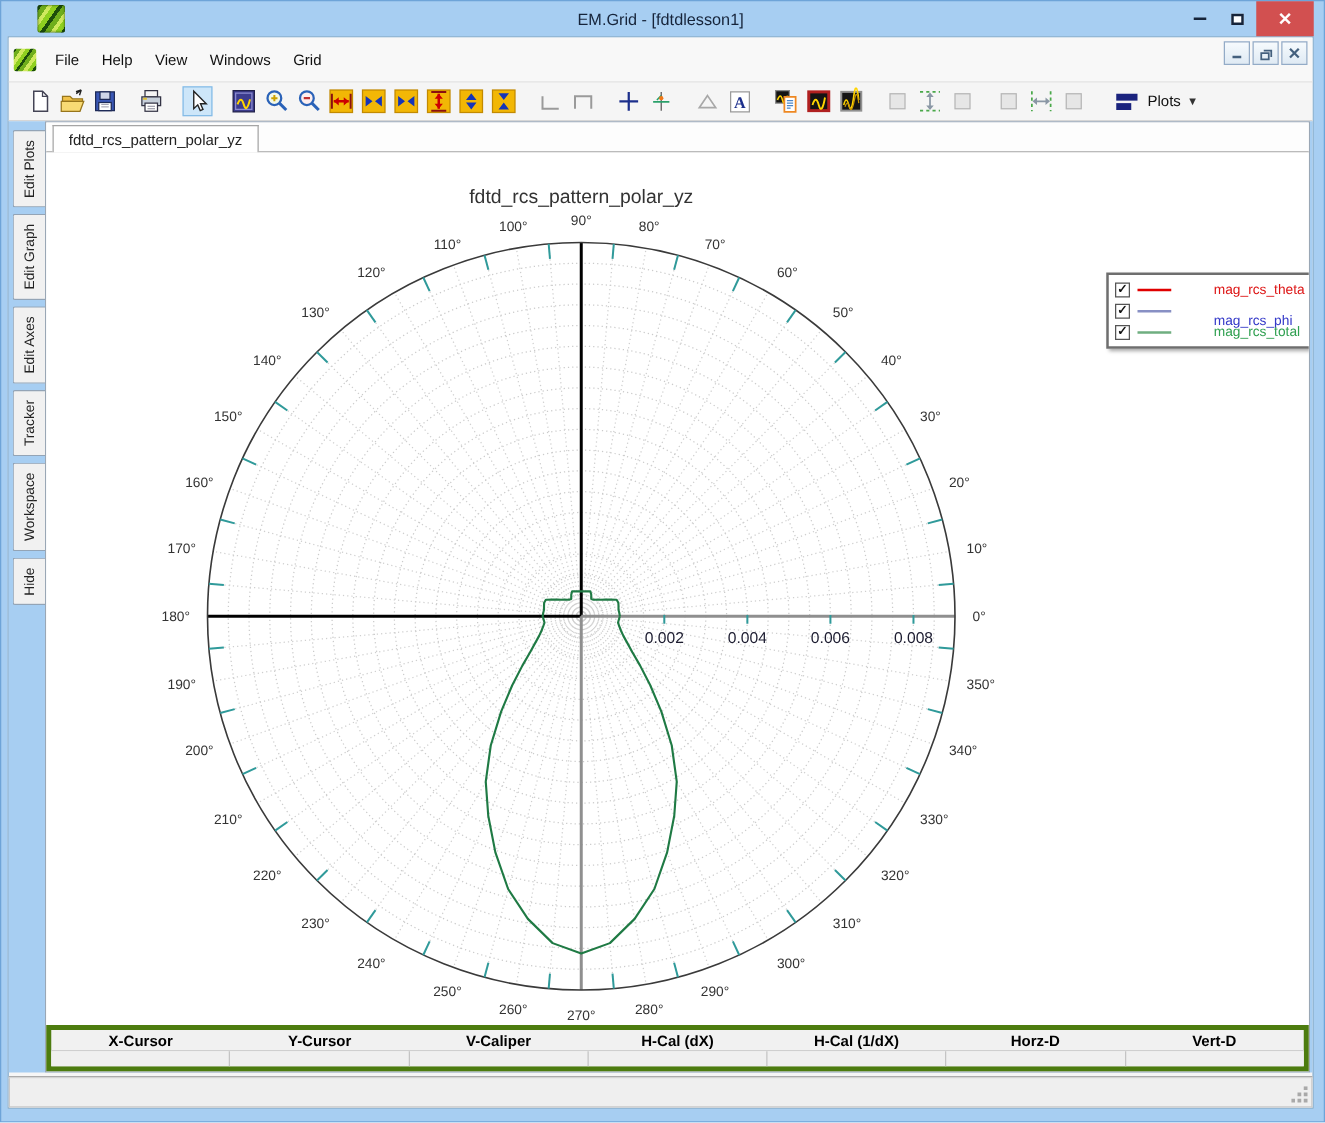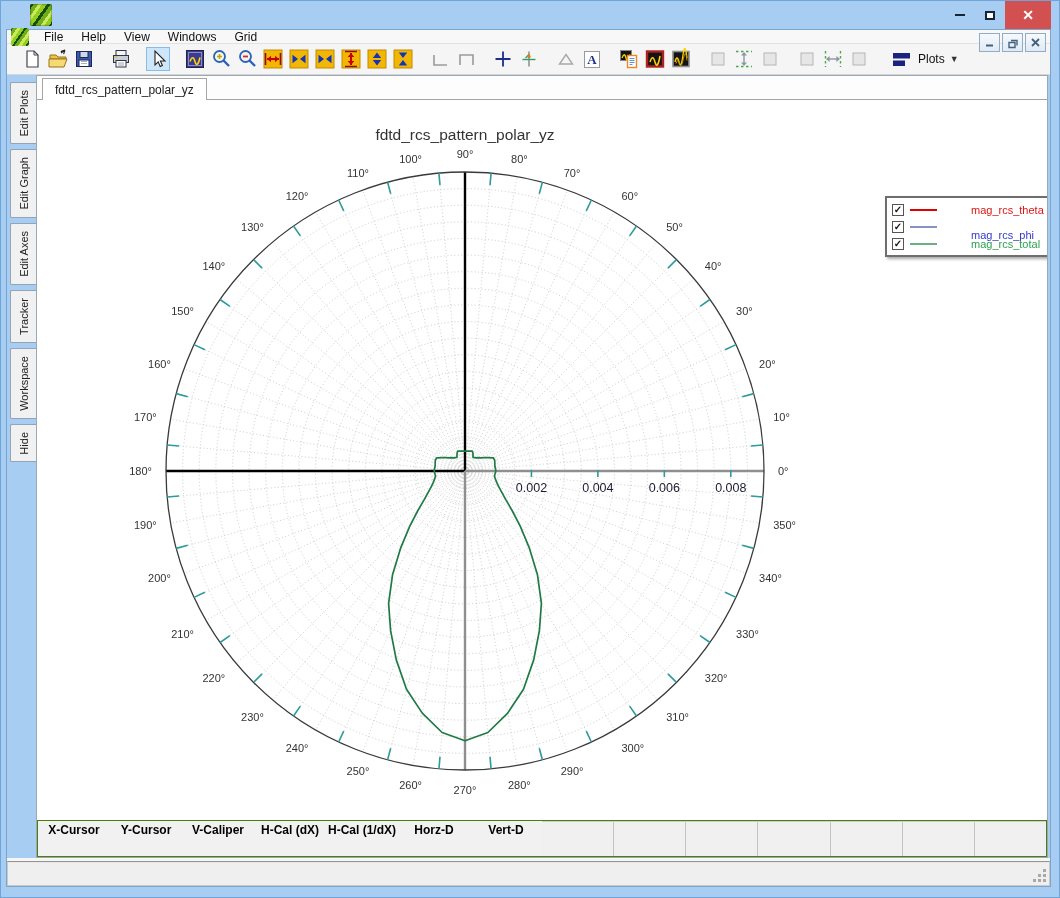--- a/index.html
+++ b/index.html
@@ -13,21 +13,21 @@
       box-shadow:inset 0 0 2px #0a2a04; }
   .title-text { position:absolute; left:0; right:0; text-align:center; font-size:13px; color:#16243a; }
   .caption-btns { position:absolute; right:0; top:0; height:28px; display:flex; align-items:stretch; }
   .cap-btn { width:30px; display:flex; align-items:center; justify-content:center; color:#16243a; font-size:12px; }
   .cap-min i { display:block; width:10px; border-top:2px solid #16243a; }
   .cap-max i { display:block; width:10px; height:9px; border:2px solid #16243a; background:#fff; }
   .cap-close { width:46px; background:#d25050; color:#fff; font-size:14px; font-weight:bold; }
   
   .app { flex:1; border:1px solid #7aa6cc; background:#f6f6f6; display:flex; flex-direction:column; min-height:0; }
   
-  .menubar { height:14px; background:#f8f8f8; border-bottom:1px solid #e2e2e2; display:flex; align-items:center; position:relative; }
+  .menubar { height:36px; background:#f8f8f8; border-bottom:1px solid #e2e2e2; display:flex; align-items:center; position:relative; }
   .menu-logo { width:18px; height:18px; margin:0 6px 0 4px; border-radius:2px;
       background:repeating-linear-gradient(125deg,#1d4d0b 0 2px,#6fae1c 2px 5px,#cfe95e 5px 8px,#8fd020 8px 11px); }
   .menu-item { padding:4px 9px; font-size:12px; color:#111; }
   .mdi-btns { position:absolute; right:4px; top:3px; display:flex; gap:2px; }
   .mdi-btn { width:21px; height:19px; border:1px solid #93abc7; background:linear-gradient(#f6fafd,#dfeaf4);
              display:flex; align-items:center; justify-content:center; }
   
   .toolbar { height:31px; background:#f5f5f5; border-bottom:1px solid #d6d6d6; display:flex; align-items:center; padding-left:12px; }
   .tbtn { width:24px; height:24px; display:flex; align-items:center; justify-content:center; border:1px solid transparent; margin:0 1px; }
   .tbtn.selected { background:#cde6f9; border:1px solid #86bce6; }
@@ -49,37 +49,38 @@
   .plotarea svg { position:absolute; left:0; top:0; }
   
   .legend { position:absolute; left:848px; top:96px; background:#fff; border:2px solid #6e6e6e;
             box-shadow:2px 2px 3px rgba(0,0,0,.35); padding:3px 8px 3px 5px; }
   .lg-row { display:flex; align-items:center; gap:6px; height:17px; }
   .lg-check { width:12px; height:12px; border:1px solid #555; background:#fff; font-size:10px; line-height:10px;
               text-align:center; color:#111; font-weight:bold; }
   .lg-line { width:27px; height:0; border-top:2px solid #000; }
   .lg-label { font-size:11px;padding-left:28px; }
   
-  .trackerbar { flex:0 0 37px; border:1px solid #4d7c0f; background:#f1f1f1; display:flex; flex-direction:row;justify-content:space-between; }
+  .trackerbar { flex:0 0 37px; border:4px solid #4d7c0f; background:#f1f1f1; display:flex; flex-direction:column;justify-content:space-between; }
   .trk-head { flex:1; display:flex; }
   .trk-head div { flex:1; font-size:12px; font-weight:bold; color:#000; text-align:center; padding-top:2px; }
   .trk-vals { flex:1; display:flex; border-top:1px solid #cfcfcf; }
   .trk-vals div { flex:1; background:#f0f0f0; border-left:1px solid #c4c4c4; font-size:11px; }
   .trk-vals div:first-child { border-left:none; }
   
   .statusbar { flex:0 0 25px; margin-top:3px; background:#efefef; border:1px solid #c9c9c9; border-top:2px groove #e8e8e8; position:relative; }
   .grip { position:absolute; right:2px; bottom:2px; }
 </style>
 </head>
 <body>
 
 <div class="window">
 
   <div class="titlebar">
     <div class="app-logo"></div>
+    <div class="title-text">EM.Grid - [fdtdlesson1]</div>
     <div class="caption-btns">
       <div class="cap-btn cap-min">
           <i></i>
         </div>
       <div class="cap-btn cap-max">
           <i></i>
         </div>
       <div class="cap-btn cap-close">✕</div>
     </div>
   </div>

